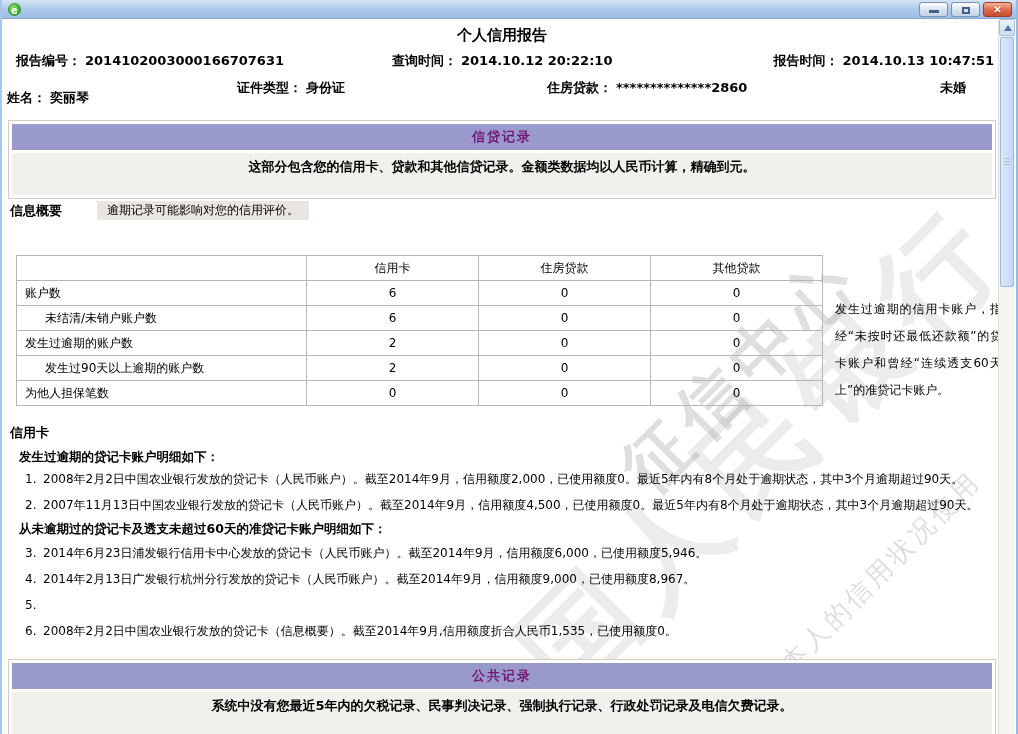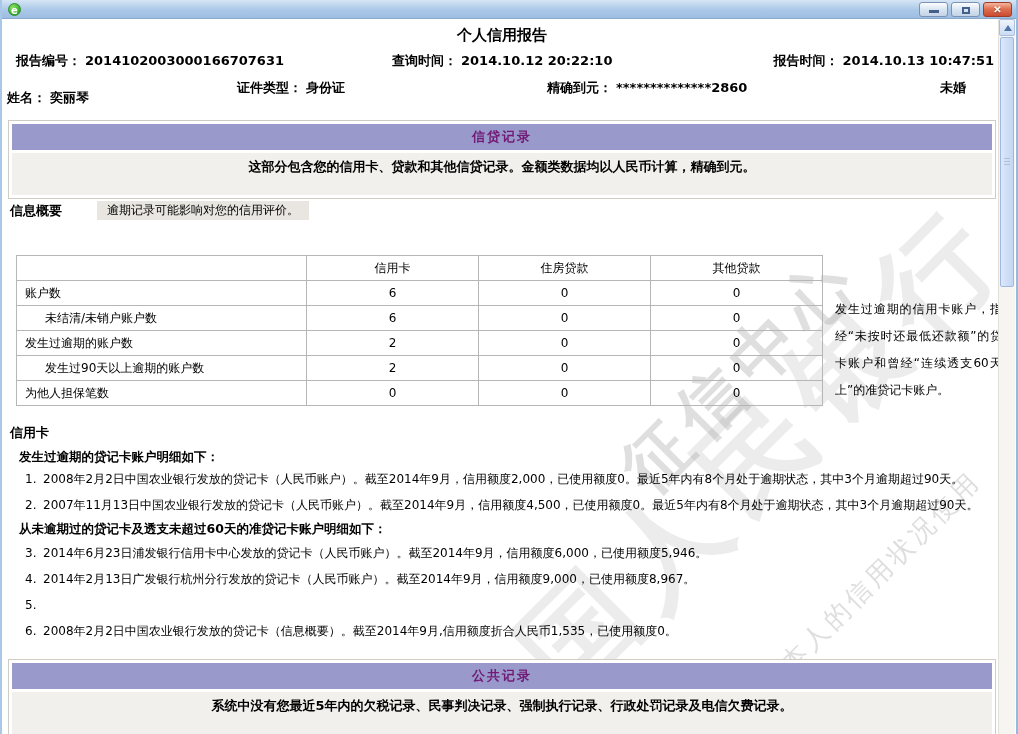--- a/index.html
+++ b/index.html
@@ -124,21 +124,21 @@
     <span class="lbl">报告时间：</span><span>2014.10.13 10:47:51</span>
   </div>
 
   <div class="abs meta m-name">
     <span class="lbl">姓名：</span><span>奕丽琴</span>
   </div>
   <div class="abs meta m-id-type">
     <span class="lbl">证件类型：</span><span>身份证</span>
   </div>
   <div class="abs meta m-id-no">
-    <span class="lbl">精确到元：</span><span>**************2860</span>
+    <span class="lbl">住房贷款：</span><span>**************2860</span>
   </div>
   <div class="abs meta m-marital">未婚</div>
 
   <div class="abs section-block sec-credit">
     <div class="band">信贷记录</div>
     <div class="strip">这部分包含您的信用卡、贷款和其他信贷记录。金额类数据均以人民币计算，精确到元。</div>
   </div>
 
   <div class="abs summary-label">信息概要</div>
   <div class="abs summary-hint">逾期记录可能影响对您的信用评价。</div>

